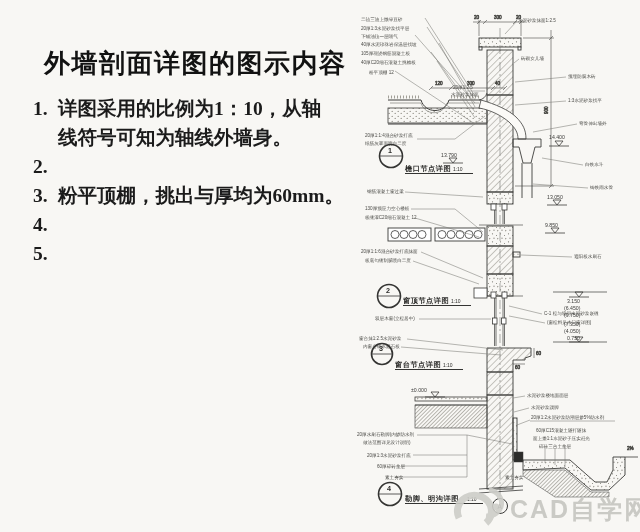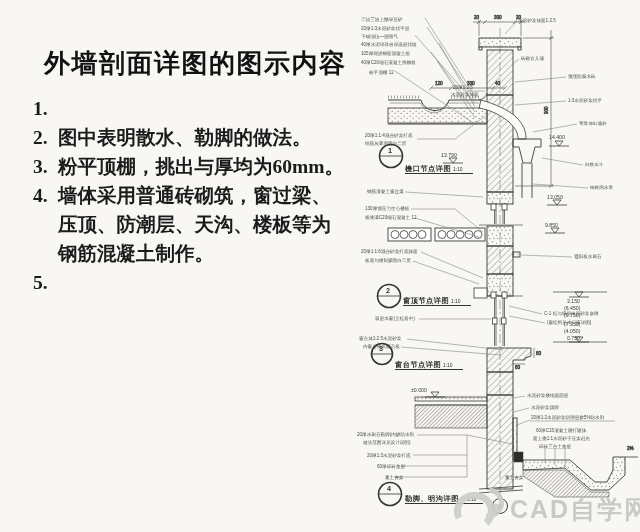--- a/index.html
+++ b/index.html
@@ -23,34 +23,32 @@
 </head>
 <body>
 
 <div id="shot">
 
   <div class="panel">
     <h1>外墙剖面详图的图示内容</h1>
     <ol class="points">
       <li>
           <span class="pnum">1.</span>
+          <span class="ptxt">详图采用的比例为1：10，从轴
+线符号可知为轴线外墙身。</span>
         </li>
       <li>
           <span class="pnum">2.</span>
-          <span class="ptxt">图中表明散水、勒脚的做法。</span>
         </li>
       <li>
           <span class="pnum">3.</span>
           <span class="ptxt">粉平顶棚，挑出与厚均为60mm。</span>
         </li>
       <li>
           <span class="pnum">4.</span>
-          <span class="ptxt">墙体采用普通砖砌筑，窗过梁、
-压顶、防潮层、天沟、楼板等为
-钢筋混凝土制作。</span>
         </li>
       <li>
           <span class="pnum">5.</span>
         </li>
     </ol>
   </div>
 
   <svg width="285" height="532" viewBox="0 0 285 532">
     <defs>
       <pattern id="ph" width="4.6" height="4.6" patternUnits="userSpaceOnUse" patternTransform="rotate(45)">

